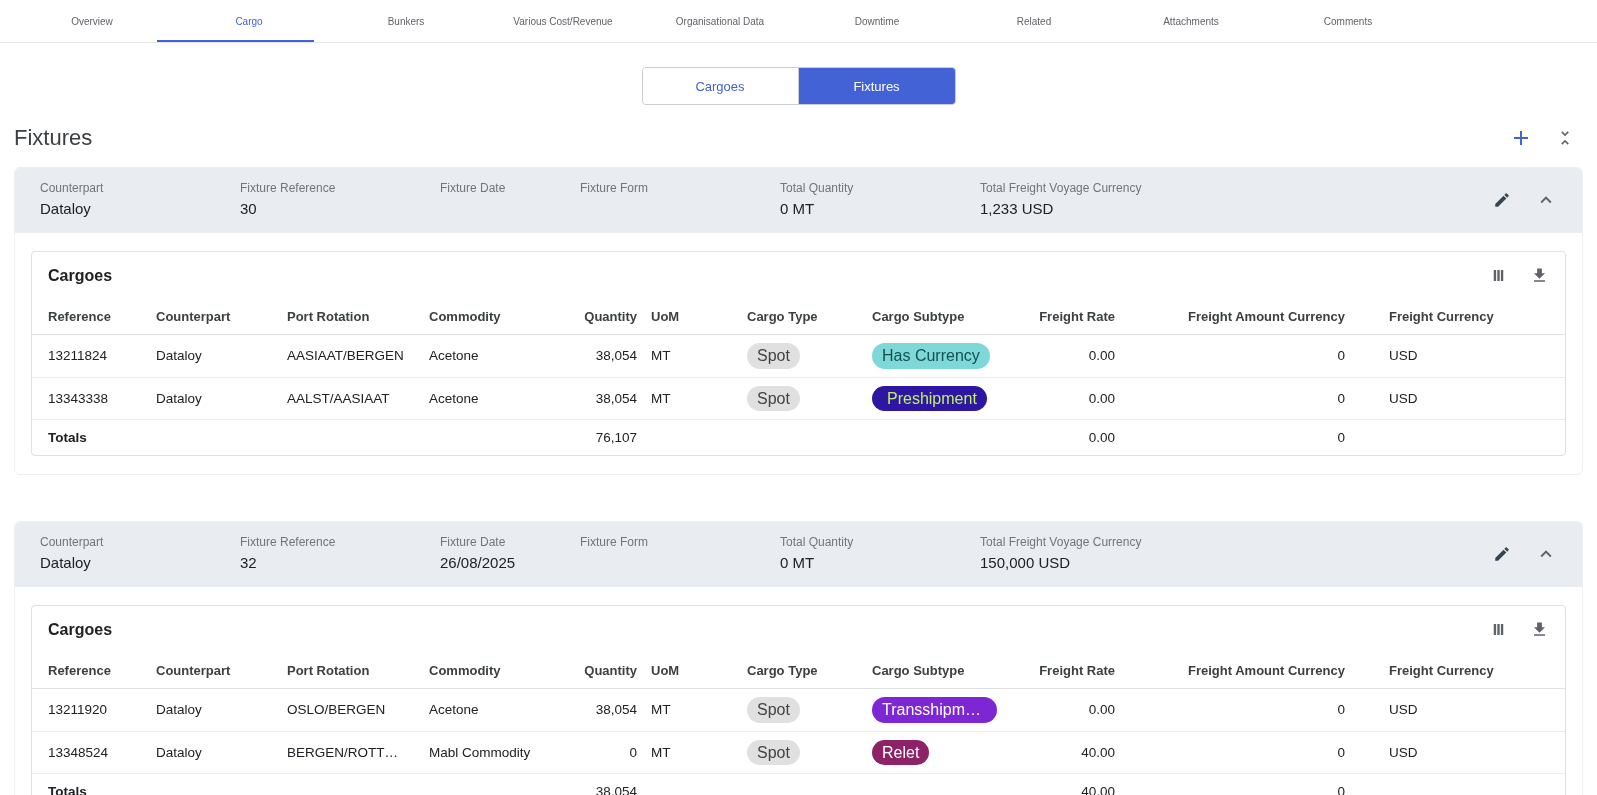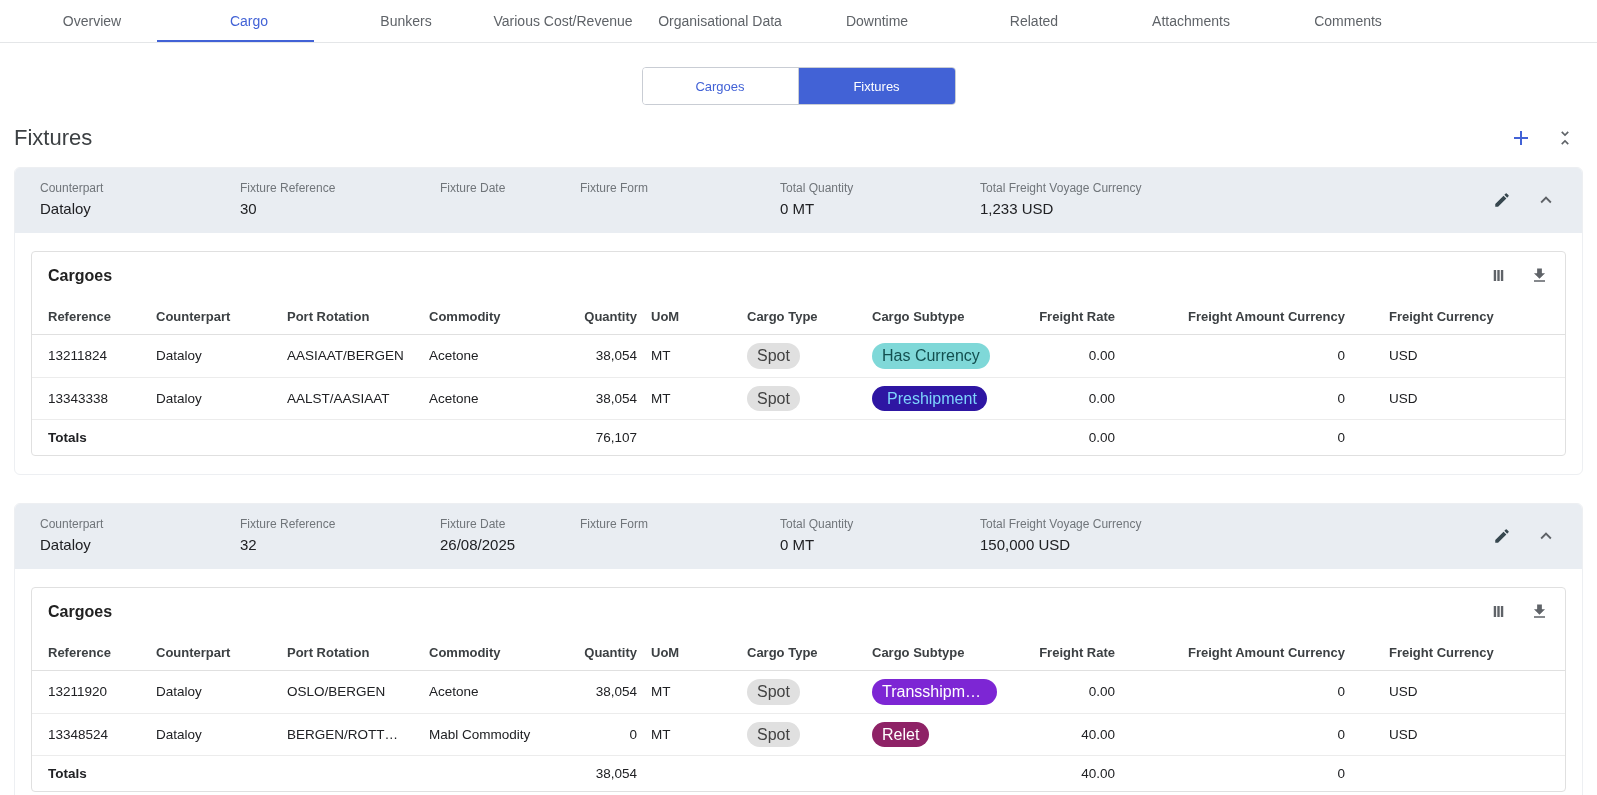--- a/index.html
+++ b/index.html
@@ -12,21 +12,21 @@
   }
   button { font-family: inherit; background: none; border: none; padding: 0; cursor: pointer; }
 
   
   .tabbar {
     display: flex; height: 43px; align-items: stretch;
     border-bottom: 1px solid #e4e6e8; background: #fff;
   }
   .tab {
     width: 157px; display: flex; align-items: center; justify-content: center;
-    font-size: 14px; color: var(--tab-inactive, #5f6368);
+    font-size: 10px; color: var(--tab-inactive, #5f6368);
     position: relative; cursor: pointer; white-space: nowrap; padding-left: 27px;
   }
   .tab.active { color: var(--accent, #4262d6); }
   .tab.active::after {
     content: ""; position: absolute; left: 0; right: 0; bottom: 0;
     height: 2px; background: var(--accent, #4262d6);
   }
 
   
   .toggle-row { display: flex; justify-content: center; margin: 24px 0 20px; }
@@ -47,21 +47,21 @@
     padding: 0 22px 0 14px; margin: 20px 0 16px;
   }
   .page-title { font-size: 22px; font-weight: 400; color: #3c4043; margin: 0; }
   .page-actions { display: flex; align-items: center; gap: 22px; }
   .icon-btn { display: inline-flex; align-items: center; justify-content: center; color: #5f6368; }
   .icon-btn.accent { color: var(--accent, #4262d6); }
   .icon-btn.dark { color: #37474f; }
 
   
   .fixture-card {
-    margin: 0 14px 28px; border: 1px solid #edeff2; border-radius: 6px;
+    margin: 0 14px 46px; border: 1px solid #edeff2; border-radius: 6px;
     background: #fff; overflow: hidden;
   }
   .fixture-header {
     display: flex; align-items: flex-start;
     background: var(--header-band, #e9edf2);
     padding: 13px 25px 15px;
   }
   .fh-field { }
   .w200 { width: 200px; } .w140 { width: 140px; }
   .fh-label { font-size: 12px; color: var(--label-grey, #70757a); }
@@ -94,21 +94,21 @@
   .bold { font-weight: 600; }
 
   
   .chip {
     display: inline-block; padding: 4px 10px; border-radius: 14px;
     font-size: 16px; line-height: 1.1; max-width: 100%;
     overflow: hidden; text-overflow: ellipsis; white-space: nowrap; vertical-align: middle;
   }
   .chip-spot   { background: var(--chip-spot-bg, #e0e0e0); color: var(--chip-spot-text, #424242); }
   .chip-teal   { background: var(--chip-teal-bg, #7fd8d8); color: var(--chip-teal-text, #134f4f); }
-  .chip-indigo { background: var(--chip-indigo-bg, #2e16a3); color: #7dd3fc; padding-left: 15px; }
+  .chip-indigo { background: var(--chip-indigo-bg, #2e16a3); color: #bef264; padding-left: 15px; }
   .chip-purple { background: var(--chip-purple-bg, #7d26d4); color: #fff; }
   .chip-magenta{ background: var(--chip-magenta-bg, #8e2266); color: #fff; }
 </style>
 </head>
 <body>
 
 <nav class="tabbar">
   <div class="tab">Overview</div>
   <div class="tab active">Cargo</div>
   <div class="tab">Bunkers</div>

